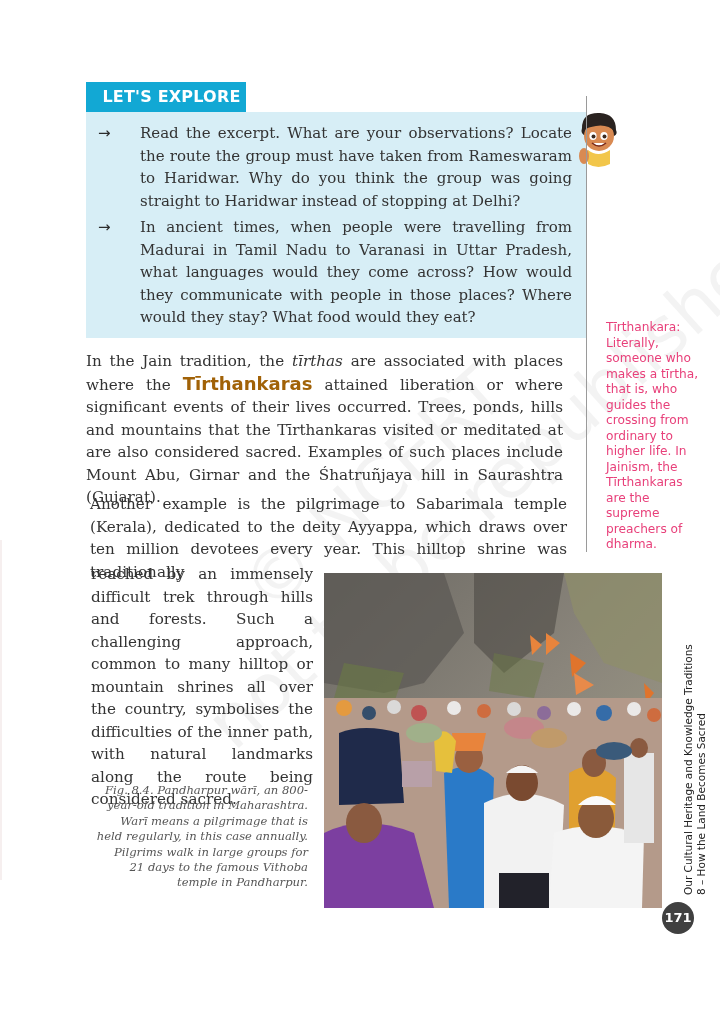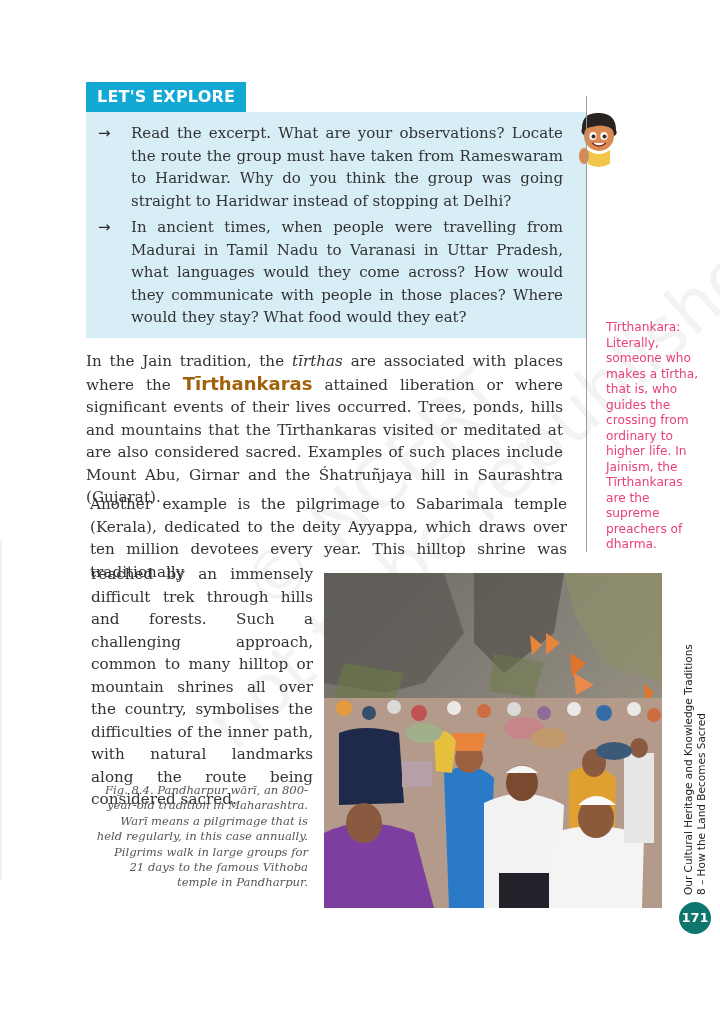--- a/index.html
+++ b/index.html
@@ -11,36 +11,36 @@
   }
   .page-edge {
     position: absolute; left: 0; top: 540px; width: 2px; height: 340px;
     background: #f6efef;
   }
   
   .explore-tag {
     position: absolute; left: 86px; top: 82px; width: 160px; height: 30px;
     background: #12a8d4; color: #fff;
     font-family: "DejaVu Sans", sans-serif; font-weight: bold; font-size: 16px;
-    line-height: 30px; padding-left: 11px; box-sizing: border-box; letter-spacing: 0.2px;
+    line-height: 30px; padding-left: 11px; box-sizing: border-box; letter-spacing: 0.2px; text-align: center;
   }
   .explore-box {
     position: absolute; left: 86px; top: 112px; width: 500px; height: 226px;
     background: #d7eef6;
   }
   .explore-item {
     position: absolute; left: 0; width: 500px;
     font-size: 15px; line-height: 22.5px;
   }
   .explore-item .arrow {
     position: absolute; left: 12px; top: 0; font-family: "DejaVu Sans", sans-serif;
     font-size: 15px; color: #2b2b2b;
   }
   .explore-item .txt {
-    position: absolute; left: 45px; width: 432px; text-align: justify; text-align-last: left;
+    position: absolute; left: 54px; width: 432px; text-align: justify; text-align-last: left;
     color: #333;
   }
   .mascot { position: absolute; left: 574px; top: 108px; width: 48px; height: 66px; }
 
   .divider {
     position: absolute; left: 586px; top: 96px; width: 1px; height: 456px; background: #9a9a9a;
   }
 
   
   .gloss {
@@ -72,22 +72,22 @@
   .photo svg { display: block; }
 
   
   .running-head {
     position: absolute; left: 682px; top: 895px; transform-origin: 0 0; transform: rotate(-90deg);
     font-family: "DejaVu Sans", sans-serif; font-size: 10.5px; line-height: 13px; color: #222;
     white-space: nowrap; width: 270px;
   }
   .running-head div { display: block; }
   .page-num {
-    position: absolute; left: 679px; top: 902px; width: 32px; height: 32px; border-radius: 50%;
-    background: #0f766e; color: #fff; font-family: "DejaVu Sans", sans-serif; font-weight: bold;
+    position: absolute; left: 662px; top: 902px; width: 32px; height: 32px; border-radius: 50%;
+    background: #404040; color: #fff; font-family: "DejaVu Sans", sans-serif; font-weight: bold;
     font-size: 13px; line-height: 32px; text-align: center;
   }
 
   
   .watermark {
     position: absolute; left: 120px; top: 440px; width: 560px; transform: rotate(-42deg);
     transform-origin: 50% 50%; pointer-events: none;
     font-family: "DejaVu Sans", sans-serif; font-size: 70px; line-height: 78px; color: rgba(180,180,180,0.16);
     text-align: center; white-space: nowrap;
   }

